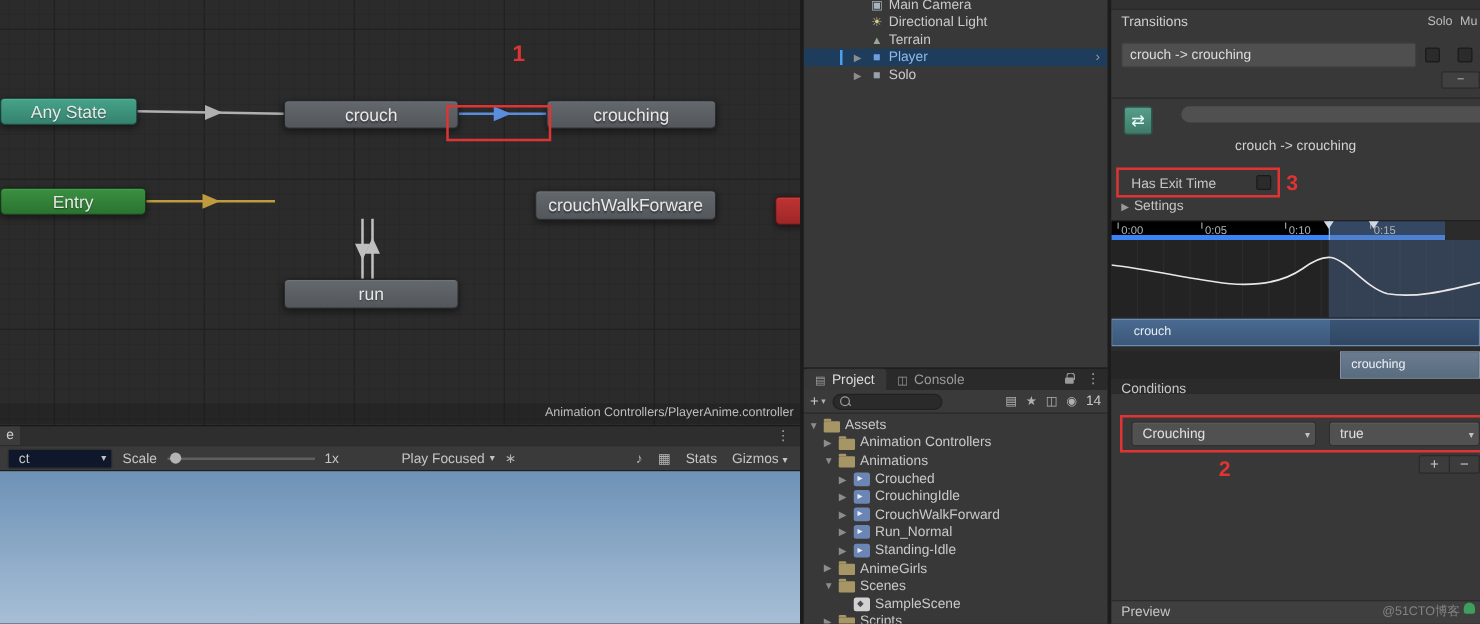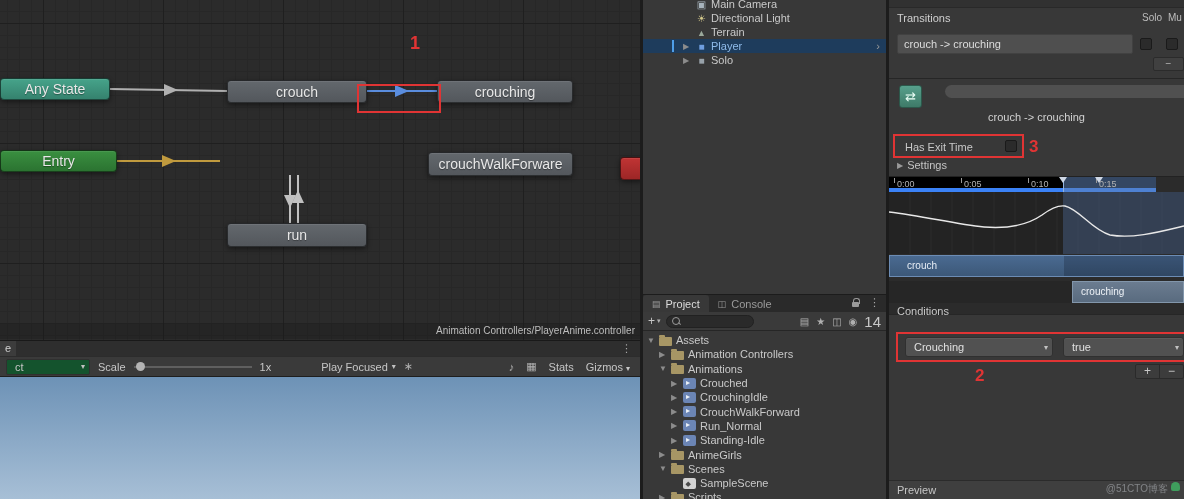--- a/index.html
+++ b/index.html
@@ -44,21 +44,21 @@
   .ctrl-path{position:absolute;left:0;right:0;top:323px;height:16px;background:rgba(26,26,26,.35);
     text-align:right;padding-right:5px;font-size:10px;line-height:16px;color:#bdbdbd}
 
   
   #gstrip{left:0;top:340px;width:640px;height:16px;background:#2e2e2e;border-top:1px solid #191919}
   #gstrip .gtab{position:absolute;left:0;top:0;width:16px;height:16px;background:#3c3c3c;color:#cfcfcf;
     text-align:center;line-height:15px;font-size:11px}
   #gstrip .dots{position:absolute;right:8px;top:1px;color:#a8a8a8;font-size:11px}
   #gtoolbar{left:0;top:356px;width:640px;height:21px;background:#3a3a3a;border-top:1px solid #2c2c2c;
     border-bottom:1px solid #1e1e1e;display:flex;align-items:center;padding:0 6px;gap:8px;color:#c6c6c6}
-  .gdd{position:relative;height:16px;background:#14532d;border:1px solid #303030;border-radius:2px;
+  .gdd{position:relative;height:16px;background:#0f172a;border:1px solid #303030;border-radius:2px;
     display:flex;align-items:center;padding:0 16px 0 8px}
   .gdd .arrow,.dd .arrow{position:absolute;right:4px;font-size:8px;color:#c2c2c2}
   #aspect-dd{width:84px}
   .slider{position:relative;width:118px;height:16px;flex:none}
   .slider .track{position:absolute;left:0;right:0;top:7px;height:2px;background:#5f5f5f}
   .slider .thumb{position:absolute;left:2px;top:3px;width:9px;height:9px;border-radius:50%;background:#b4b4b4}
   .glabel{white-space:nowrap}
   #playfocus{margin-left:42px;display:flex;align-items:center;gap:4px}
   #playfocus .mini{font-size:8px;color:#c2c2c2}
   .gicon{color:#b2b2b2;font-size:11px}
@@ -97,21 +97,21 @@
   #projbar{left:643px;top:312px;width:243px;height:19px;background:#3a3a3a;border-bottom:1px solid #262626;
     display:flex;align-items:center;padding:0 5px;gap:5px;position:absolute}
   .plus-btn{display:flex;align-items:center;gap:2px;color:#c8c8c8;font-size:12px}
   .plus-btn .mini{font-size:7px;color:#b0b0b0}
   .search{flex:0 0 88px;height:13px;background:#2a2a2a;border:1px solid #212121;border-radius:7px;
     display:flex;align-items:center;padding:0 5px}
   .mag{width:9px;height:10px;position:relative;flex:none}
   .mag::before{content:"";position:absolute;left:0;top:1px;width:6px;height:6px;border:1.3px solid #9a9a9a;border-radius:50%}
   .mag::after{content:"";position:absolute;left:6px;top:7px;width:3px;height:1.3px;background:#9a9a9a;transform:rotate(45deg)}
   .pb-icons{margin-left:auto;display:flex;align-items:center;gap:7px;color:#b0b0b0;font-size:10px}
-  .pb-count{color:#c8c8c8;font-size:15px}
+  .pb-count{color:#c8c8c8;font-size:11px}
 
   
   #projtree{left:643px;top:331px;width:243px;height:168px;background:#383838;padding-top:2px}
   .prow{height:14.3px;display:flex;align-items:center;color:#c9c9c9}
   .prow[data-indent="0"]{padding-left:4px}
   .prow[data-indent="1"]{padding-left:16px}
   .prow[data-indent="2"]{padding-left:28px}
   .prow .pfold{width:12px;font-size:8px;color:#8c8c8c;flex:none}
   .prow .ric{width:13px;height:11px;margin-right:3px;flex:none;position:relative}
   .prow .plabel{font-size:11px;white-space:nowrap;margin-left:1px}

